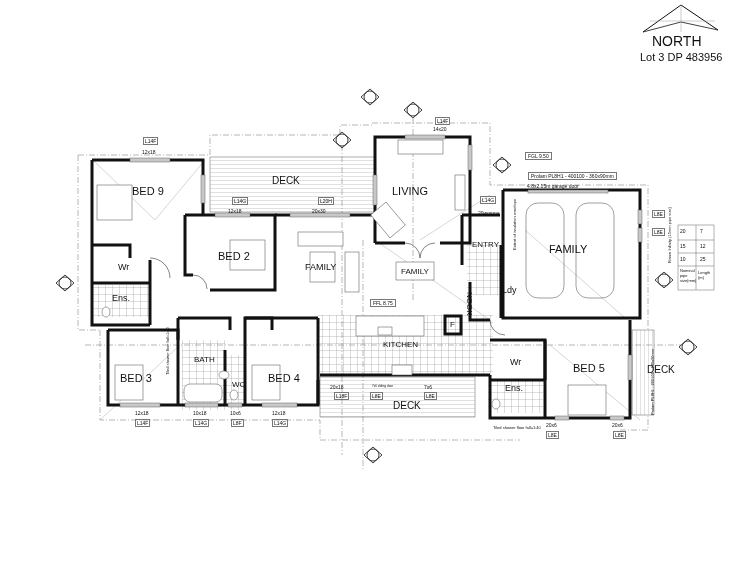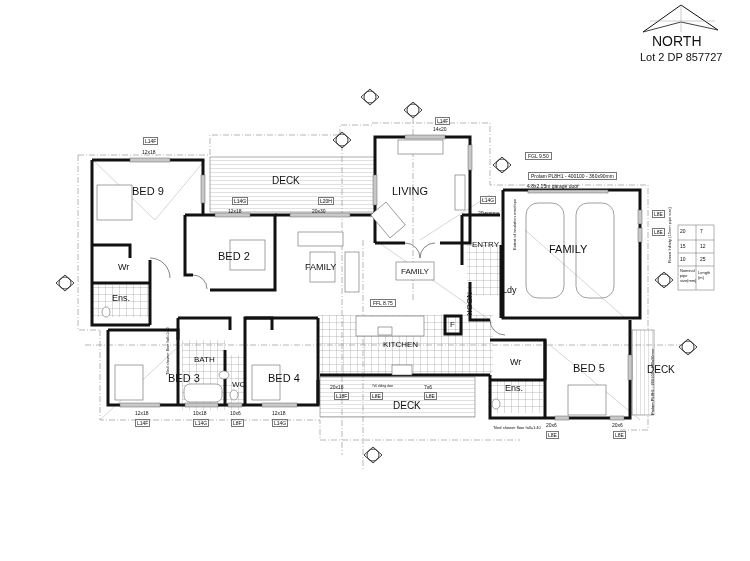--- a/index.html
+++ b/index.html
@@ -208,25 +208,25 @@
   <g>
     <rect x="678" y="225" width="36" height="65" fill="#fff" stroke="#666" stroke-width="0.5"></rect>
     <line x1="696" y1="225" x2="696" y2="290" stroke="#666" stroke-width="0.5"></line>
     <line x1="678" y1="240" x2="714" y2="240" stroke="#666" stroke-width="0.5"></line>
     <line x1="678" y1="253" x2="714" y2="253" stroke="#666" stroke-width="0.5"></line>
     <line x1="678" y1="266" x2="714" y2="266" stroke="#666" stroke-width="0.5"></line>
   </g>
 </svg>
 
 <div style="position:absolute;left:652px;top:33px;font-size:14px;">NORTH</div>
-<div style="position:absolute;left:640px;top:51px;font-size:11px;">Lot 2 DP 857727</div>
+<div style="position:absolute;left:640px;top:51px;font-size:11px;">Lot 3 DP 483956</div>
 
 <div class="rl" style="position:absolute;left:132px;top:185px;font-size:11px;">BED 9</div>
 <div style="position:absolute;left:218px;top:250px;font-size:11px;text-align:center;">BED 2</div>
-<div style="position:absolute;left:120px;top:372px;font-size:11px;margin-left:48px;">BED 3</div>
+<div style="position:absolute;left:120px;top:372px;font-size:11px;">BED 3</div>
 <div style="position:absolute;left:268px;top:372px;font-size:11px;">BED 4</div>
 <div style="position:absolute;left:573px;top:362px;font-size:11px;">BED 5</div>
 <div style="position:absolute;left:392px;top:185px;font-size:11px;">LIVING</div>
 <div style="position:absolute;left:305px;top:262px;font-size:9px;">FAMILY</div>
 <div style="position:absolute;left:401px;top:267px;font-size:8px;">FAMILY</div>
 <div style="position:absolute;left:383px;top:340px;font-size:8px;">KITCHEN</div>
 <div style="position:absolute;left:549px;top:243px;font-size:11px;">FAMILY</div>
 <div style="position:absolute;left:472px;top:240px;font-size:8px;">ENTRY</div>
 <div style="position:absolute;left:474px;top:292px;font-size:8px;transform:rotate(90deg);transform-origin:left top;">NOOK</div>
 <div style="position:absolute;left:502px;top:285px;font-size:9px;">Ldy</div>

